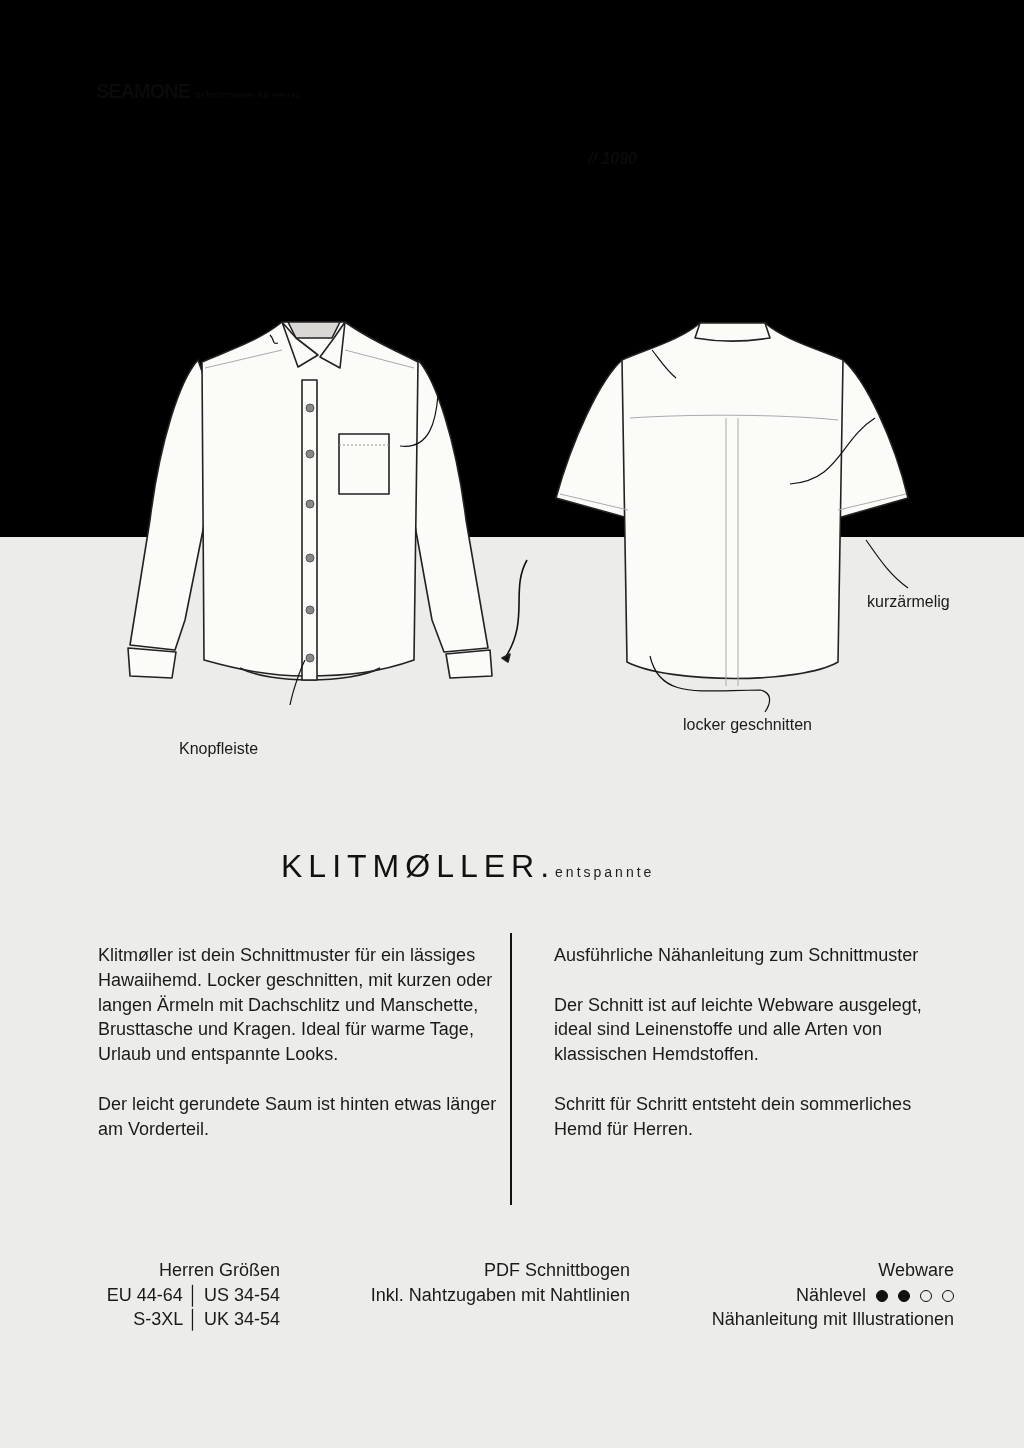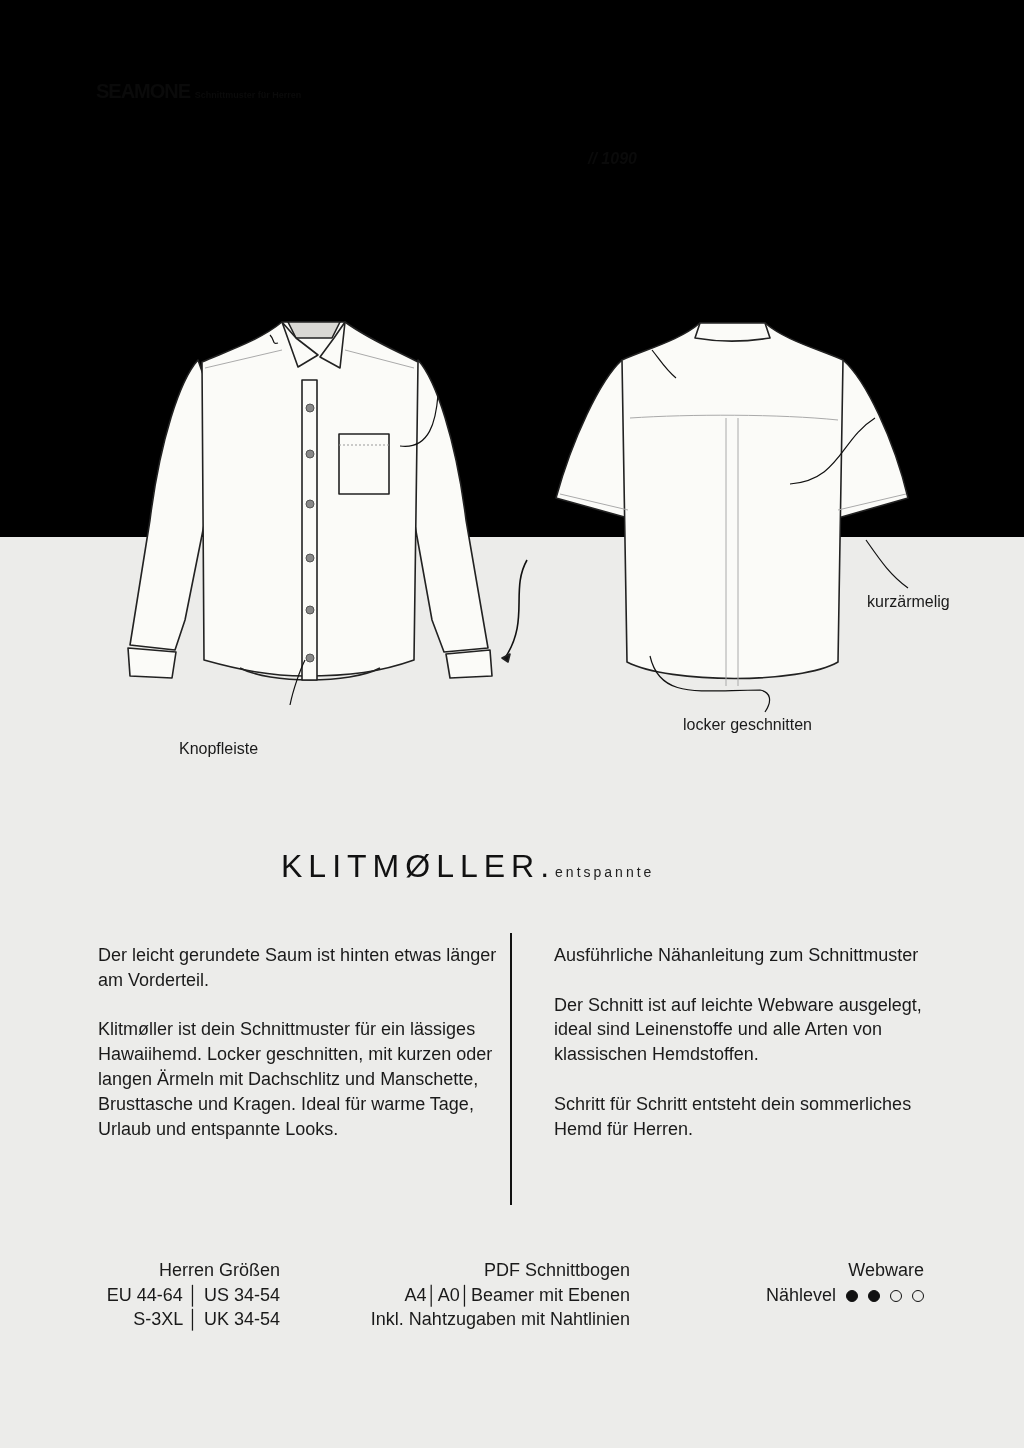--- a/index.html
+++ b/index.html
@@ -16,21 +16,21 @@
   .title-sub { font-size:14px; letter-spacing:3px; color:#222; margin-left:4px; }
   .col { position:absolute; top:943px; font-size:18px; line-height:24.8px; color:#1a1a1a; }
   .col p { margin:0 0 24.8px 0; }
   .col-left { left:98px; width:400px; }
   .col-right { left:538px; width:400px;margin-left:16px; }
   .divider { position:absolute; left:510px; top:933px; width:2px; height:272px; background:#111; }
   .info { position:absolute; top:1258px; font-size:18px; line-height:24.5px; text-align:right; color:#1a1a1a; }
   .info div { white-space:nowrap; }
   .info-sizes { left:70px; width:210px; }
   .info-pdf { left:330px; width:300px; }
-  .info-feat { left:640px; width:284px; }
+  .info-feat { left:670px; width:284px; }
   .dot { display:inline-block; width:12px; height:12px; border-radius:50%; border:1.6px solid #111; margin-left:5px; vertical-align:-1px; box-sizing:border-box; }
   .dot.filled { background:#111; }
 </style>
 </head>
 <body>
 
 <div class="topband"></div>
 
 <div class="brand">
   <span>SEAMONE</span>
@@ -116,46 +116,46 @@
 
 <div class="label" style="left:179px; top:709px;margin-top:31px;">Knopfleiste</div>
 <div class="label" style="left:867px; top:593px;">kurzärmelig</div>
 <div class="label" style="left:639px; top:716px;margin-left:44px;">locker geschnitten</div>
 
 <div class="title-wrap">
   <span class="title-main">KLITMØLLER</span><span class="title-main" style="letter-spacing:2px;">.</span><span class="title-sub">entspannte</span>
 </div>
 
 <div class="col col-left">
+  <p>Klitmøller ist dein Schnittmuster für ein lässiges Hawaiihemd. Locker geschnitten, mit kurzen oder langen Ärmeln mit Dachschlitz und Manschette, Brusttasche und Kragen. Ideal für warme Tage, Urlaub und entspannte Looks.</p>
   <p>Der leicht gerundete Saum ist hinten etwas länger am Vorderteil.</p>
-  <p>Klitmøller ist dein Schnittmuster für ein lässiges Hawaiihemd. Locker geschnitten, mit kurzen oder langen Ärmeln mit Dachschlitz und Manschette, Brusttasche und Kragen. Ideal für warme Tage, Urlaub und entspannte Looks.</p>
 </div>
 
 <div class="divider"></div>
 
 <div class="col col-right">
   <p>Ausführliche Nähanleitung zum Schnittmuster</p>
   <p>Der Schnitt ist auf leichte Webware ausgelegt, ideal sind Leinenstoffe und alle Arten von klassischen Hemdstoffen.</p>
   <p>Schritt für Schritt entsteht dein sommerliches Hemd für Herren.</p>
 </div>
 
 <div class="info info-sizes">
   <div>Herren Größen</div>
   <div>EU 44-64 │ US 34-54</div>
   <div style="padding-left:24px;">S-3XL │ UK 34-54</div>
 </div>
 
 <div class="info info-pdf">
   <div>PDF Schnittbogen</div>
-  <div>A4│A0│Beamer mit Ebenen</div>
   <div>Inkl. Nahtzugaben mit Nahtlinien</div>
 </div>
 
 <div class="info info-feat">
   <div>Webware</div>
   <div>
     <span>Nählevel</span>
     <span class="dot filled"></span>
     <span class="dot filled"></span>
     <span class="dot"></span>
     <span class="dot"></span>
   </div>
+  <div>Nähanleitung mit Illustrationen</div>
 </div>
 
 </body></html>

